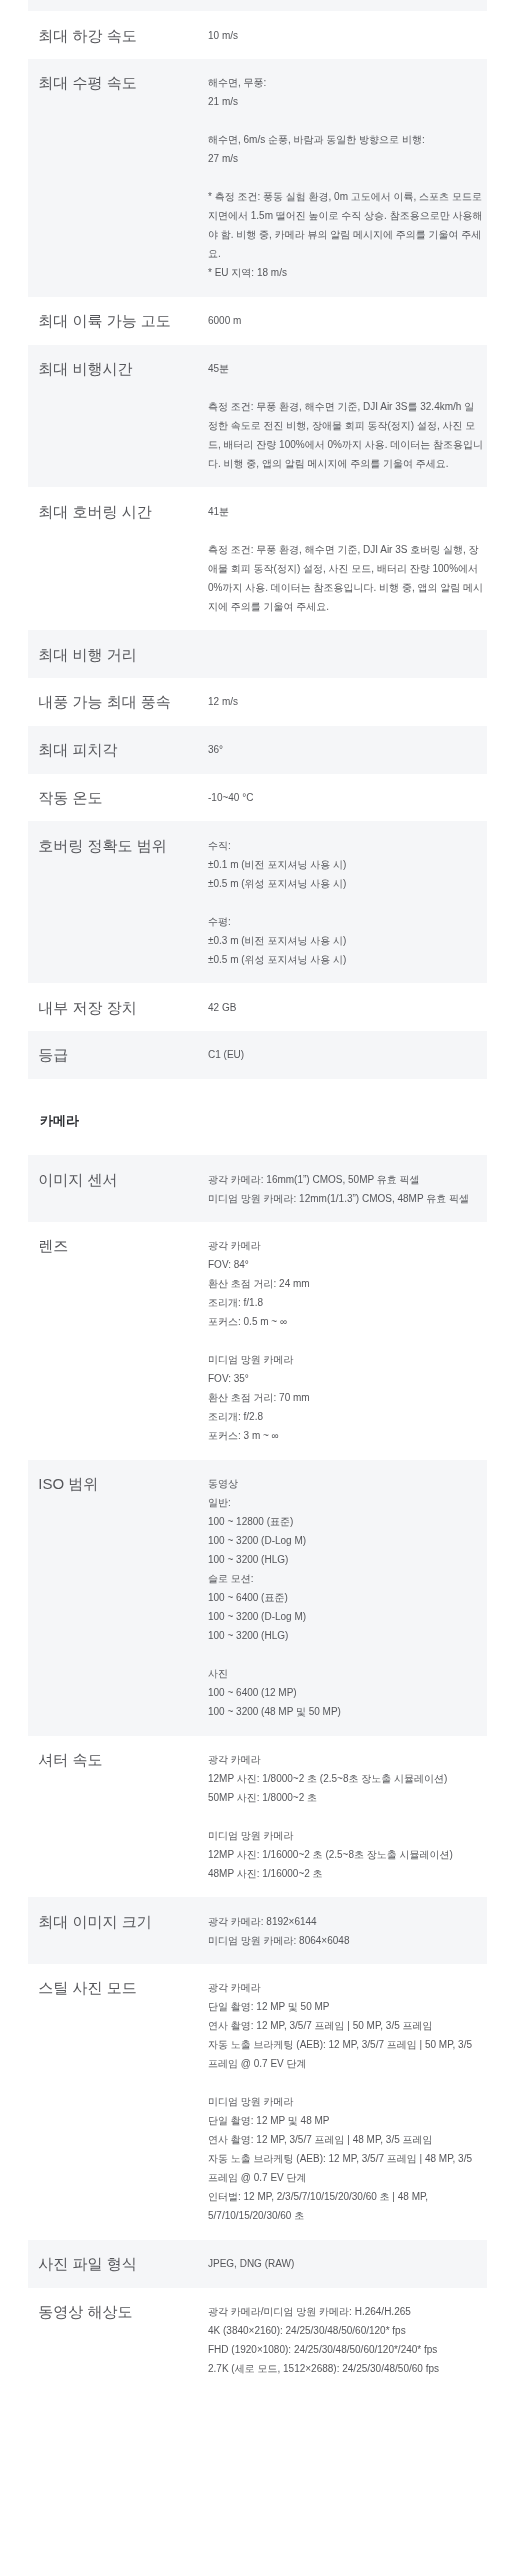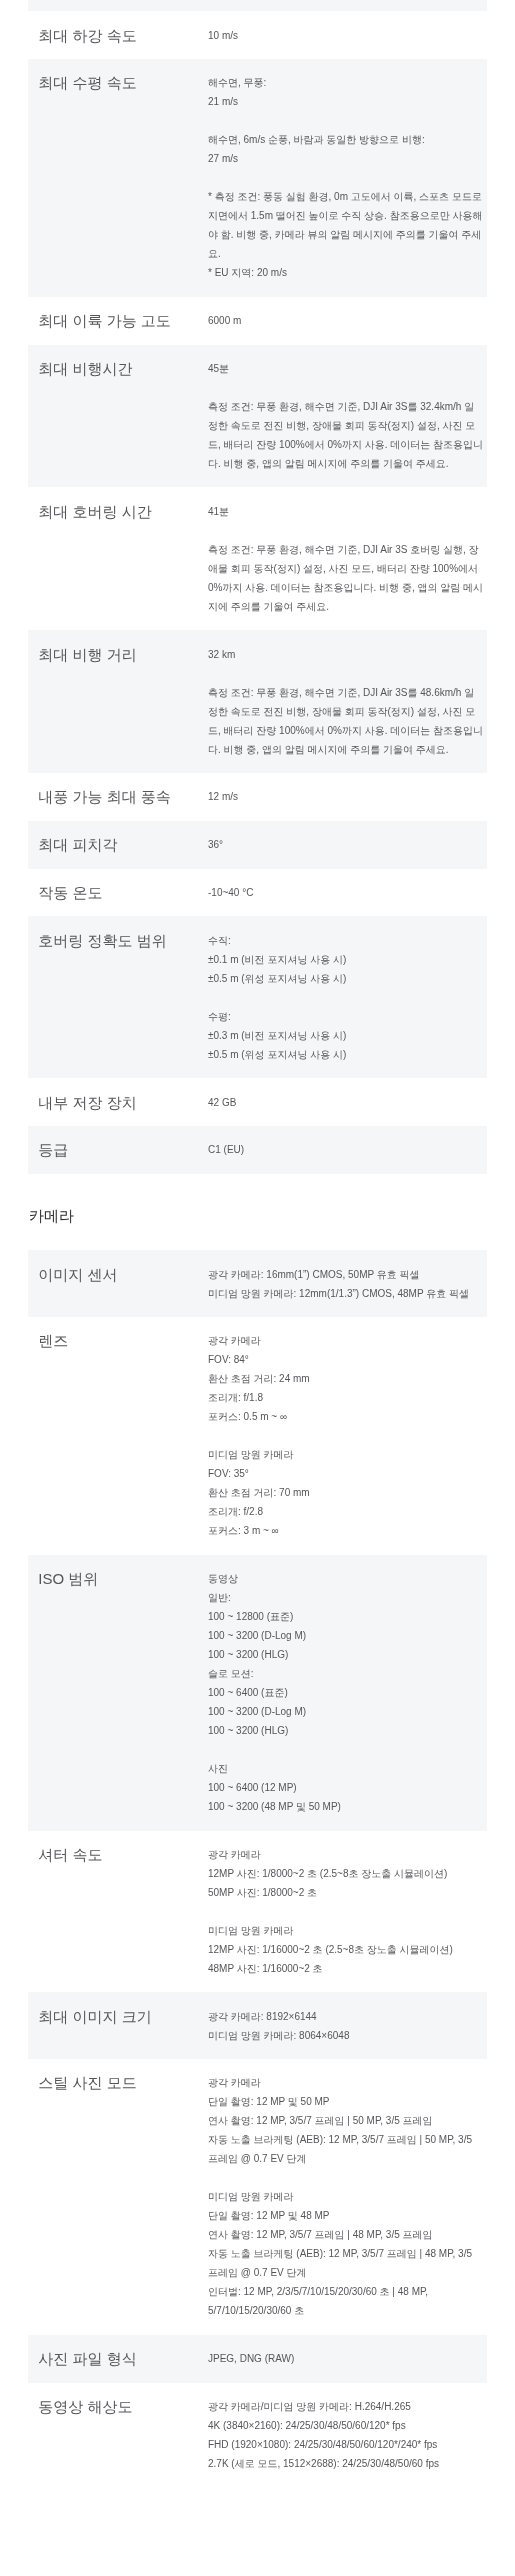--- a/index.html
+++ b/index.html
@@ -12,22 +12,22 @@
   body{
     width:515px;height:3320px;overflow:hidden;
     background:var(--page-bg);
     font-family:"Liberation Sans",sans-serif;
     color:var(--text);
   }
   .spec-page{width:515px;}
   .spec-table{margin:0 28px;}
   .partial-strip{height:11.3px;background:var(--alt-bg);}
   .section-title{
-    font-size:15px;font-weight:normal;color:var(--heading);
-    line-height:18.5px;margin:33px 0 25px 1px;
+    font-size:13px;font-weight:bold;color:var(--heading);
+    line-height:18.5px;margin:33px 0 25px 12px;
   }
   .row{display:flex;align-items:flex-start;padding:14.4px 0;}
   .sec0 .rows .row:nth-child(even){background:var(--alt-bg);}
   .sec1 .rows .row:nth-child(odd){background:var(--alt-bg);}
   .cell-label{
     flex:0 0 180px;width:180px;box-sizing:border-box;
     padding-left:10.3px;padding-right:12.4px;
     font-size:15px;line-height:19px;
   }
   .cell-value{
@@ -60,21 +60,21 @@
                 <div class="vline">최대 수평 속도</div>
               </div>
               <div class="cell-value">
                 <div class="vline">해수면, 무풍:</div>
                 <div class="vline">21 m/s</div>
                 <div class="vline blank"></div>
                 <div class="vline">해수면, 6m/s 순풍, 바람과 동일한 방향으로 비행:</div>
                 <div class="vline">27 m/s</div>
                 <div class="vline blank"></div>
                 <div class="vline">* 측정 조건: 풍동 실험 환경, 0m 고도에서 이륙, 스포츠 모드로 지면에서 1.5m 떨어진 높이로 수직 상승. 참조용으로만 사용해야 함. 비행 중, 카메라 뷰의 알림 메시지에 주의를 기울여 주세요.</div>
-                <div class="vline">* EU 지역: 20 m/s</div>
+                <div class="vline">* EU 지역: 18 m/s</div>
               </div>
             </div>
             <div class="row">
               <div class="cell-label">
                 <div class="vline">최대 이륙 가능 고도</div>
               </div>
               <div class="cell-value">
                 <div class="vline">6000 m</div>
               </div>
             </div>
@@ -94,25 +94,20 @@
               </div>
               <div class="cell-value">
                 <div class="vline">41분</div>
                 <div class="vline blank"></div>
                 <div class="vline">측정 조건: 무풍 환경, 해수면 기준, DJI Air 3S 호버링 실행, 장애물 회피 동작(정지) 설정, 사진 모드, 배터리 잔량 100%에서 0%까지 사용. 데이터는 참조용입니다. 비행 중, 앱의 알림 메시지에 주의를 기울여 주세요.</div>
               </div>
             </div>
             <div class="row">
               <div class="cell-label">
                 <div class="vline">최대 비행 거리</div>
-              </div>
-              <div class="cell-value">
-                <div class="vline">32 km</div>
-                <div class="vline blank"></div>
-                <div class="vline">측정 조건: 무풍 환경, 해수면 기준, DJI Air 3S를 48.6km/h 일정한 속도로 전진 비행, 장애물 회피 동작(정지) 설정, 사진 모드, 배터리 잔량 100%에서 0%까지 사용. 데이터는 참조용입니다. 비행 중, 앱의 알림 메시지에 주의를 기울여 주세요.</div>
               </div>
             </div>
             <div class="row">
               <div class="cell-label">
                 <div class="vline">내풍 가능 최대 풍속</div>
               </div>
               <div class="cell-value">
                 <div class="vline">12 m/s</div>
               </div>
             </div>

